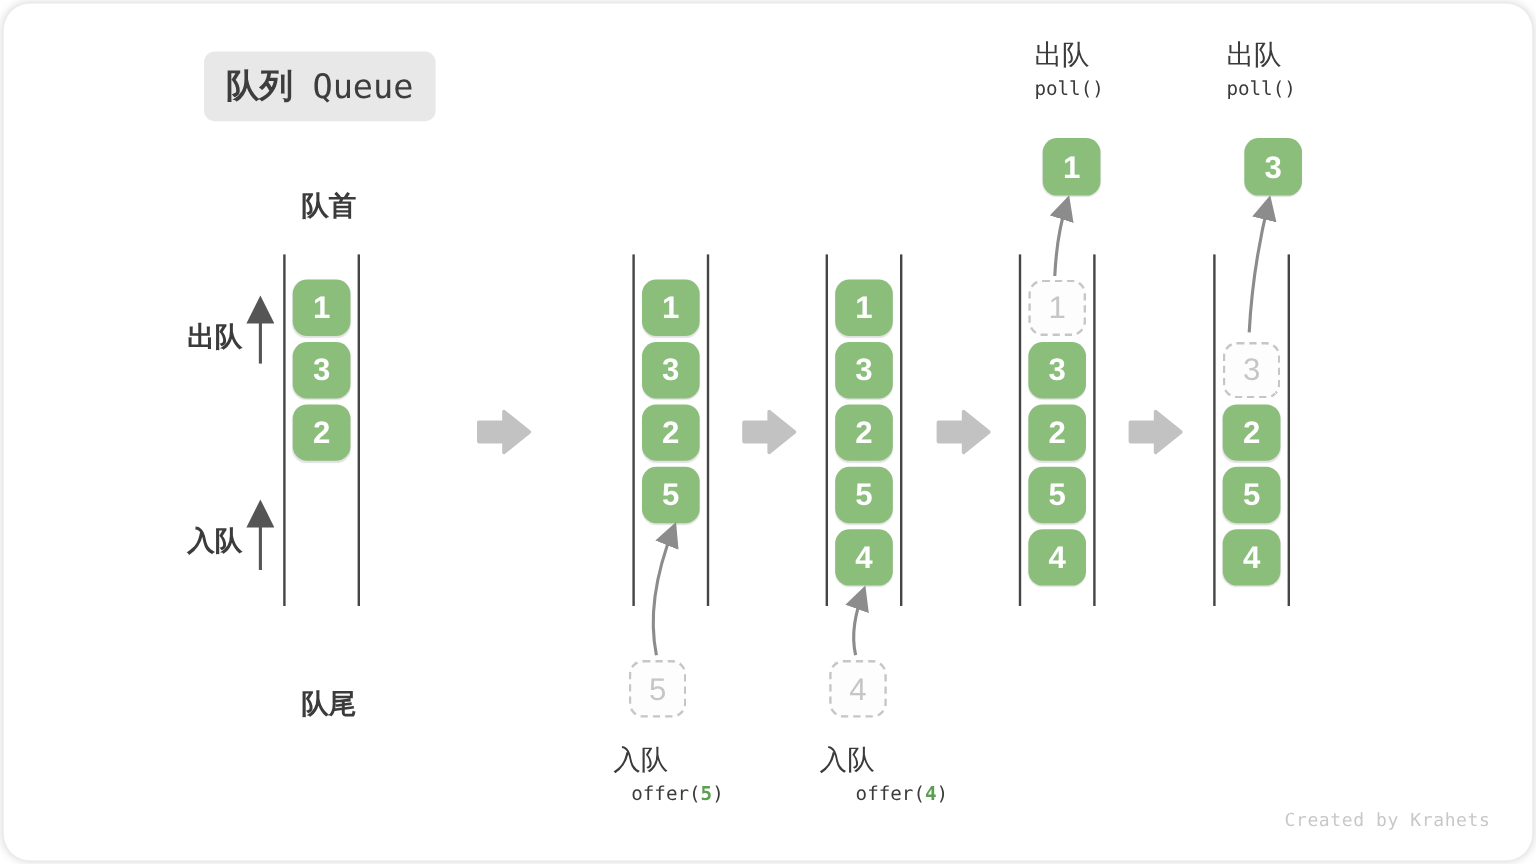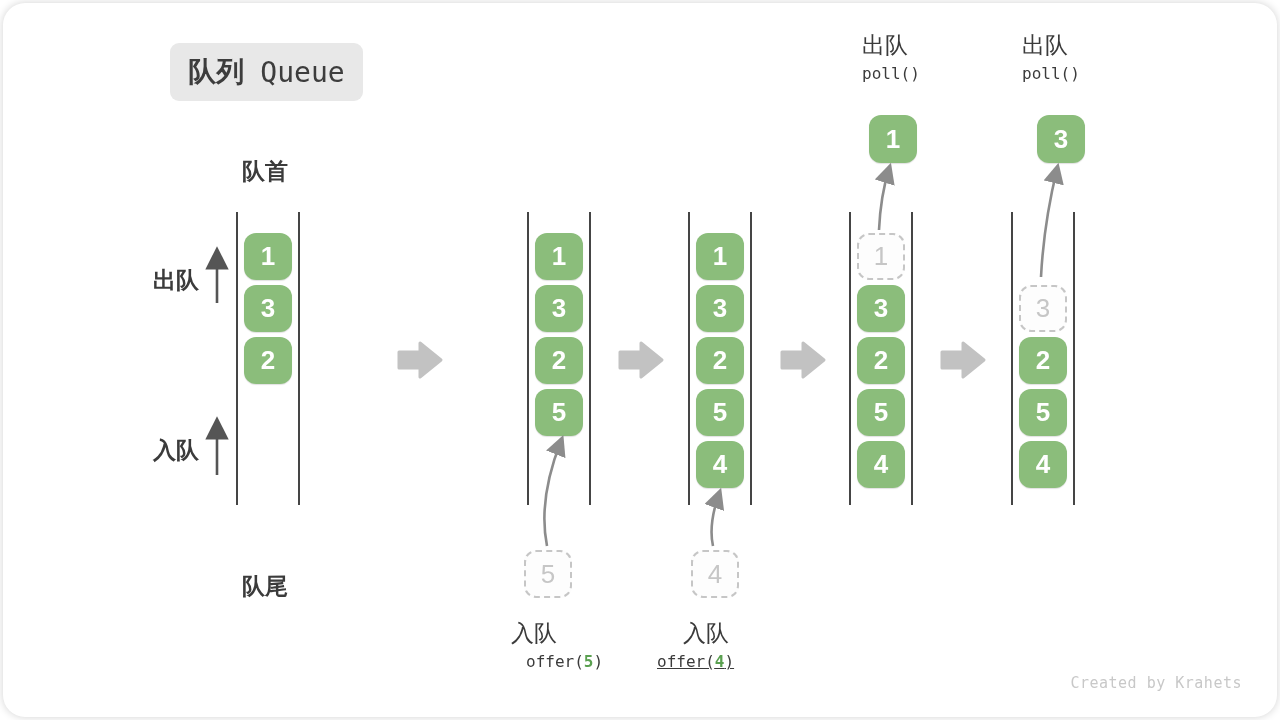--- a/index.html
+++ b/index.html
@@ -32,21 +32,21 @@
     font-size: 28px;
     color: #3d3d3d;
   }
   .title-zh { font-weight: bold; }
   .title-en { font-family: "DejaVu Sans Mono", "Liberation Mono", monospace; }
 
   .big-label {
     font-size: 23px;
     font-weight: bold;
     color: #3b3b3b;
-    text-align: center;
+    text-align: right;
   }
 
   .vline {
     position: absolute;
     width: 1.6px;
     top: 212px;
     height: 293px;
     background: #454545;
   }
   .cell {
@@ -150,21 +150,21 @@
     <div class="op-code" style="left: 526px; top: 652px;"><span>offer(</span><span class="arg">5</span><span>)</span></div>
     <div class="vline" style="left: 688.2px;"></div>
     <div class="vline" style="left: 750.2px;"></div>
     <div class="cell" style="left: 696px; top: 233px;">1</div>
     <div class="cell" style="left: 696px; top: 285px;">3</div>
     <div class="cell" style="left: 696px; top: 337px;">2</div>
     <div class="cell" style="left: 696px; top: 389px;">5</div>
     <div class="cell" style="left: 696px; top: 441px;">4</div>
     <div class="floatbox pending" style="left: 691px; top: 550px;">4</div>
     <div class="op-label" style="left: 683px; top: 618px;">入队</div>
-    <div class="op-code" style="left: 657px; top: 652px; text-decoration: underline;"><span>offer(</span><span class="arg">4</span><span>)</span></div>
+    <div class="op-code" style="left: 713px; top: 652px;"><span>offer(</span><span class="arg">4</span><span>)</span></div>
     <div class="vline" style="left: 849.2px;"></div>
     <div class="vline" style="left: 911.2px;"></div>
     <div class="cell ghost" style="left: 857px; top: 233px;">1</div>
     <div class="cell" style="left: 857px; top: 285px;">3</div>
     <div class="cell" style="left: 857px; top: 337px;">2</div>
     <div class="cell" style="left: 857px; top: 389px;">5</div>
     <div class="cell" style="left: 857px; top: 441px;">4</div>
     <div class="floatbox popped" style="left: 869px; top: 115px;">1</div>
     <div class="op-label" style="left: 862px; top: 30px;">出队</div>
     <div class="op-code" style="left: 862px; top: 64px;">poll()</div>

